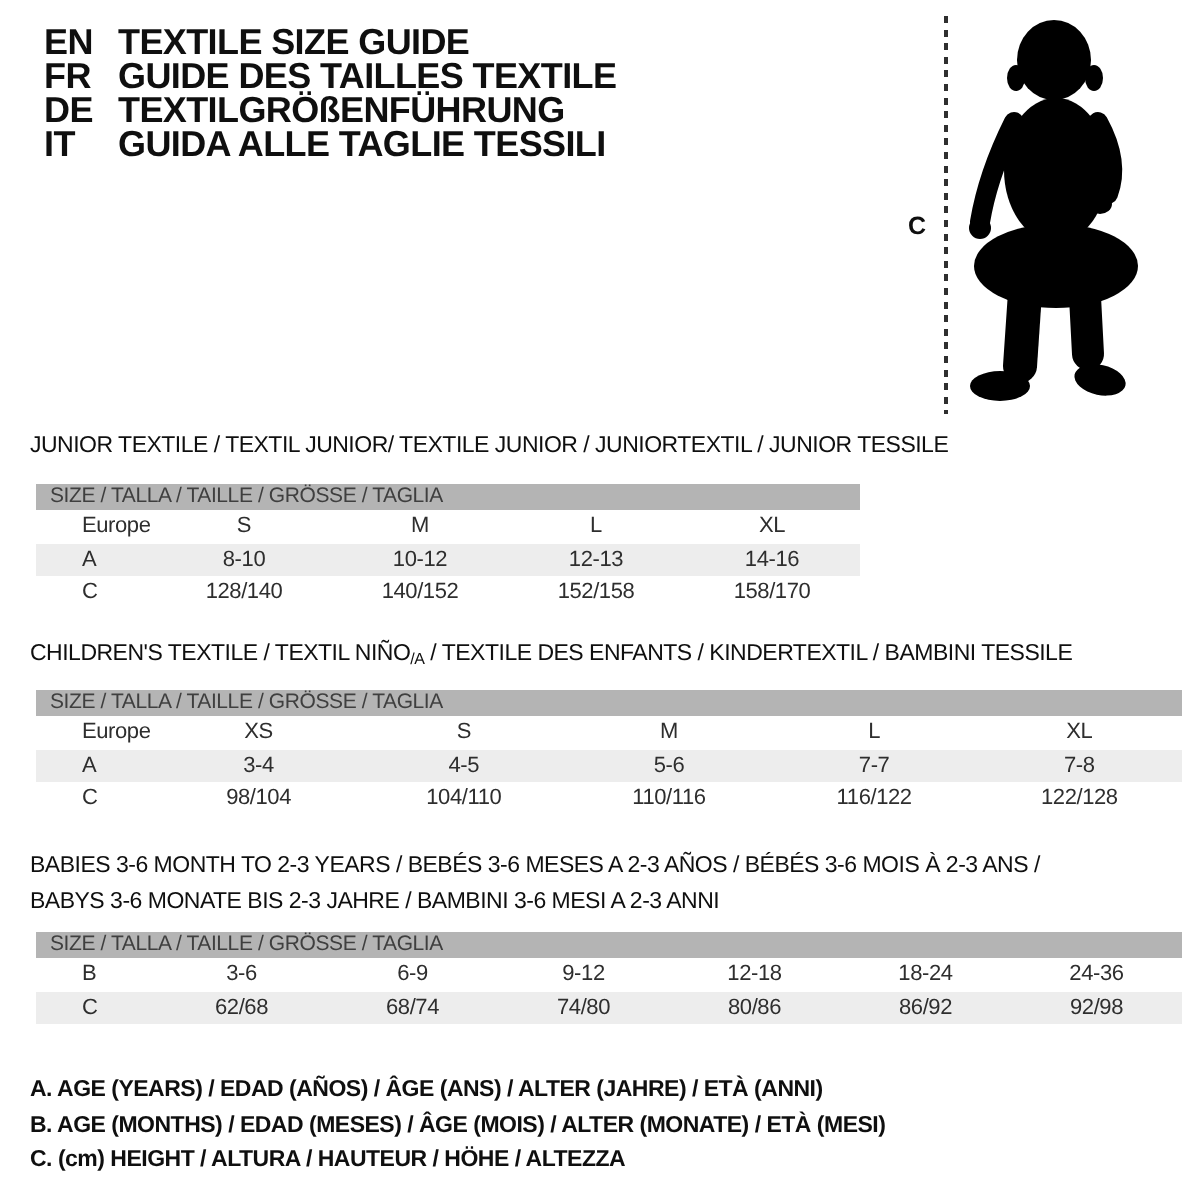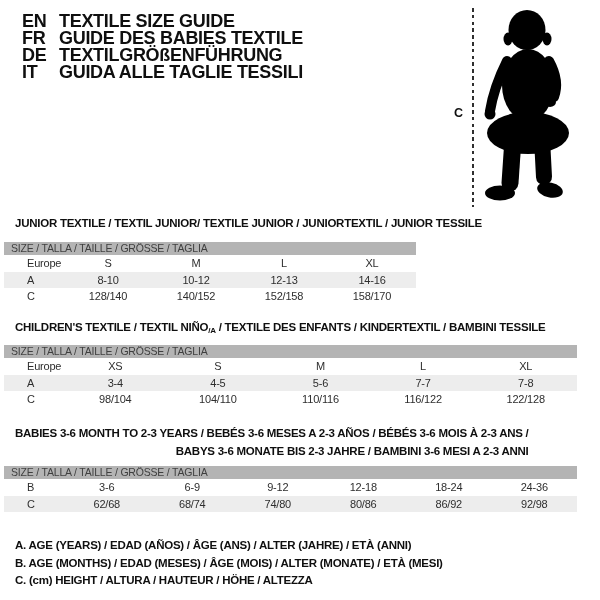--- a/index.html
+++ b/index.html
@@ -20,25 +20,25 @@
   .lang-row{display:flex;height:17px;align-items:center;font-weight:bold;font-size:18px;letter-spacing:-0.3px;color:var(--title);}
   .lang-code{width:37px;flex:0 0 37px;}
   
   .dash-line{
     position:absolute;left:472px;top:8px;width:2px;height:199px;
     background:repeating-linear-gradient(to bottom,#2f2f2f 0px,#2f2f2f 3.5px,transparent 3.5px,transparent 6.8px);
   }
   .c-label{position:absolute;left:454px;top:106px;font-weight:bold;font-size:12.5px;color:var(--title);}
   .baby-svg{position:absolute;left:483px;top:9px;width:90px;height:196px;color:var(--silhouette);}
   
-  .sec-title{position:absolute;left:15px;font-weight:bold;font-size:11.5px;letter-spacing:-0.25px;color:var(--title);white-space:nowrap;text-align:right;}
+  .sec-title{position:absolute;left:15px;font-weight:normal;font-size:11.5px;letter-spacing:-0.25px;color:var(--title);white-space:nowrap;}
   .sec-title .subscr{font-size:8px;vertical-align:-2px;}
   .title-line{height:17.5px;line-height:17.5px;}
   
-  .table-block{position:absolute;left:4px;}
+  .table-block{position:absolute;left:18px;}
   .size-bar{height:13px;background:var(--header-bar);color:var(--bar-text);font-size:10.5px;line-height:13px;padding-left:7px;letter-spacing:-0.2px;}
   .trow{display:flex;height:16.5px;align-items:center;font-size:11px;color:var(--text);letter-spacing:-0.2px;}
   .trow.shaded{background:var(--stripe);}
   .trow .lbl{flex:0 0 44px;width:44px;padding-left:7px;box-sizing:border-box;margin-left:16px;}
   .trow .val{flex:1;text-align:center;}
   
   .notes{position:absolute;left:15px;top:537px;}
   .note-line{height:17.5px;line-height:17.5px;font-weight:bold;font-size:11.5px;letter-spacing:-0.25px;color:var(--title);white-space:nowrap;}
 </style>
 </head>
@@ -46,21 +46,21 @@
 
 <div class="canvas">
 
   <div class="lang-list">
     <div class="lang-row">
       <span class="lang-code">EN</span>
       <span class="lang-label">TEXTILE SIZE GUIDE</span>
     </div>
     <div class="lang-row">
       <span class="lang-code">FR</span>
-      <span class="lang-label">GUIDE DES BABIES TEXTILE</span>
+      <span class="lang-label">GUIDE DES TAILLES TEXTILE</span>
     </div>
     <div class="lang-row">
       <span class="lang-code">DE</span>
       <span class="lang-label">TEXTILGRÖßENFÜHRUNG</span>
     </div>
     <div class="lang-row">
       <span class="lang-code">IT</span>
       <span class="lang-label">GUIDA ALLE TAGLIE TESSILI</span>
     </div>
   </div>

